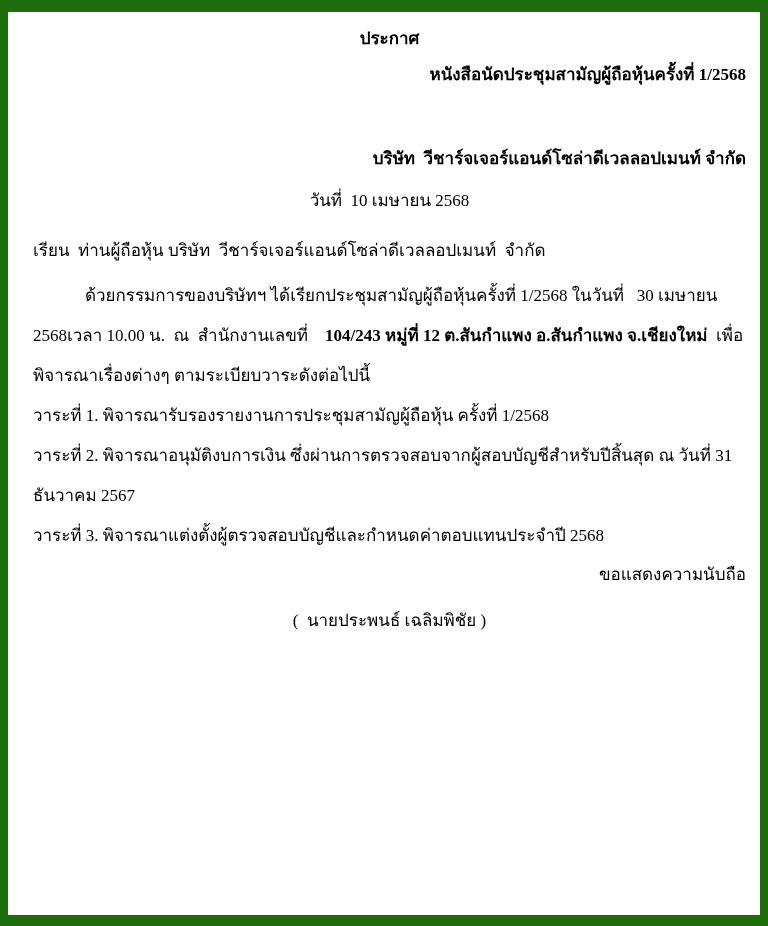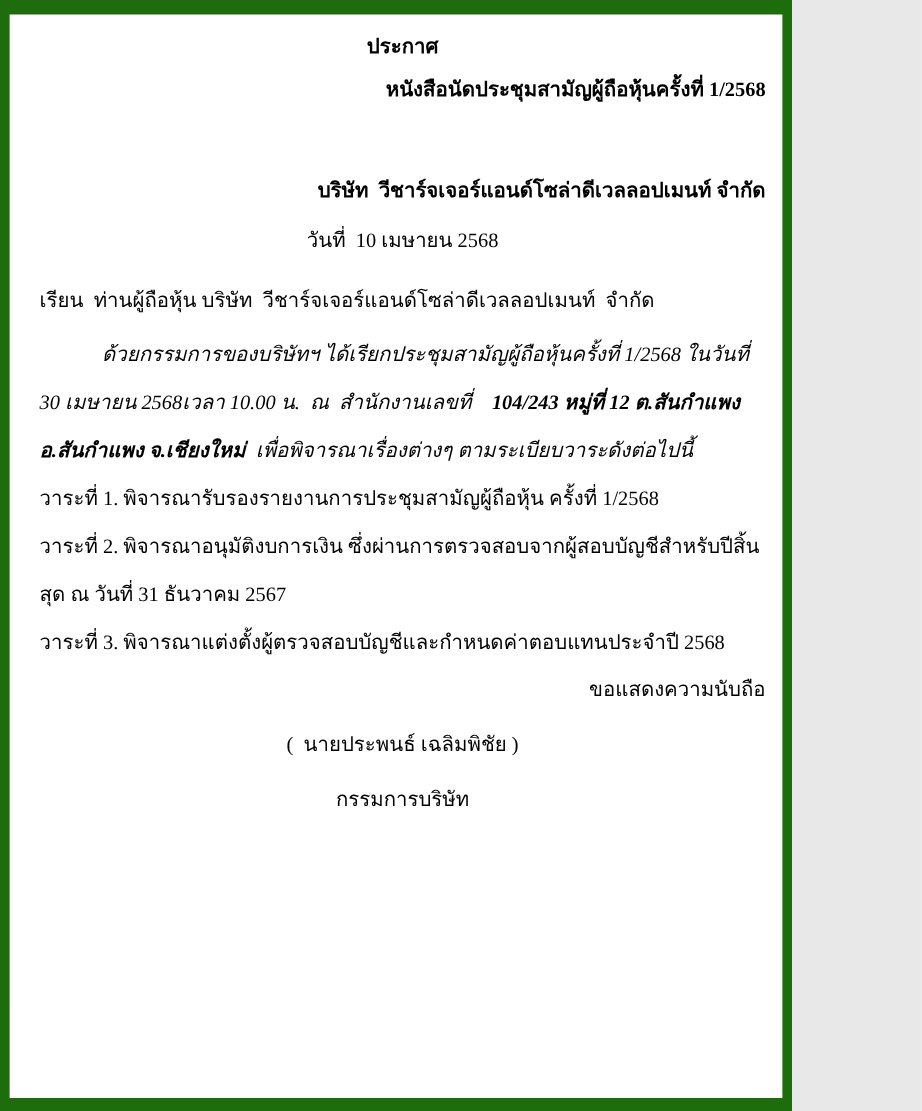--- a/index.html
+++ b/index.html
@@ -1,18 +1,18 @@
 <!DOCTYPE html>
 <html lang="th"><head>
 <meta charset="utf-8">
 <style>
   html, body { margin: 0; padding: 0; background: #e8e8e8; }
   .page {
     position: relative;
-    width: 660px;
+    width: 768px;
     height: 926px;
     box-sizing: border-box;
     background: #ffffff;
     border-style: solid;
     border-color: #1d6d0d;
     border-width: 12px 8px 11px 8px;
     font-family: "Liberation Serif", "DejaVu Serif", serif;
     font-size: 17px;
     color: #000000;
     overflow: hidden;
@@ -27,21 +27,20 @@
   .company  { margin-top: 58px; }
   .date     { margin-top: 16px; }
   .subject  { margin-top: 24px; }
   .attention{ margin-top: 24px; }
   .para {
     margin: 12px 0 0 0;
     line-height: 40px;
     text-indent: 52px;
     white-space: pre-wrap;
     text-align: left;
-    font-style: italic;
   }
   .agenda-item { line-height: 40px; margin-top: 0; white-space: pre-wrap; }
   .closing { margin-top: 6px; line-height: 36px; }
   .sig-line { line-height: 30px; white-space: pre-wrap; }
   .signoff        { margin-top: 4px; text-align: right; }
   .signatory-name { margin-top: 16px; }
   .signatory-title{ margin-top: 16px; }
 </style>
 </head>
 <body>
@@ -67,16 +66,15 @@
     <div class="agenda-item">วาระที่ 2. พิจารณาอนุมัติงบการเงิน ซึ่งผ่านการตรวจสอบจากผู้สอบบัญชีสำหรับปีสิ้นสุด ณ วันที่ 31 ธันวาคม 2567</div>
 
     <div class="agenda-item">วาระที่ 3. พิจารณาแต่งตั้งผู้ตรวจสอบบัญชีและกำหนดค่าตอบแทนประจำปี 2568</div>
 
 
 
     <div class="sig-line center signoff">ขอแสดงความนับถือ</div>
 
     <div class="sig-line center signatory-name">(  นายประพนธ์ เฉลิมพิชัย )</div>
 
-    <div class="sig-line center signatory-title">กรรมการบริษัท</div>
 
   </div>
 </div>
 
 </body></html>

